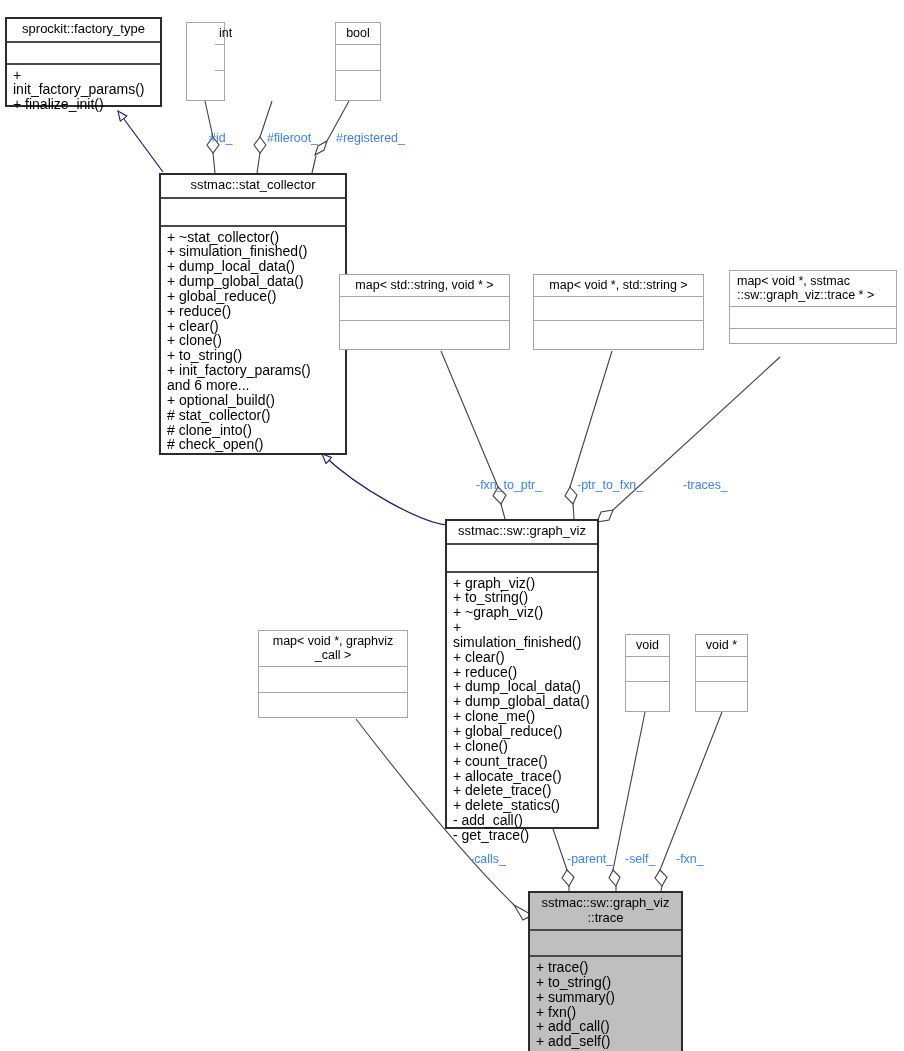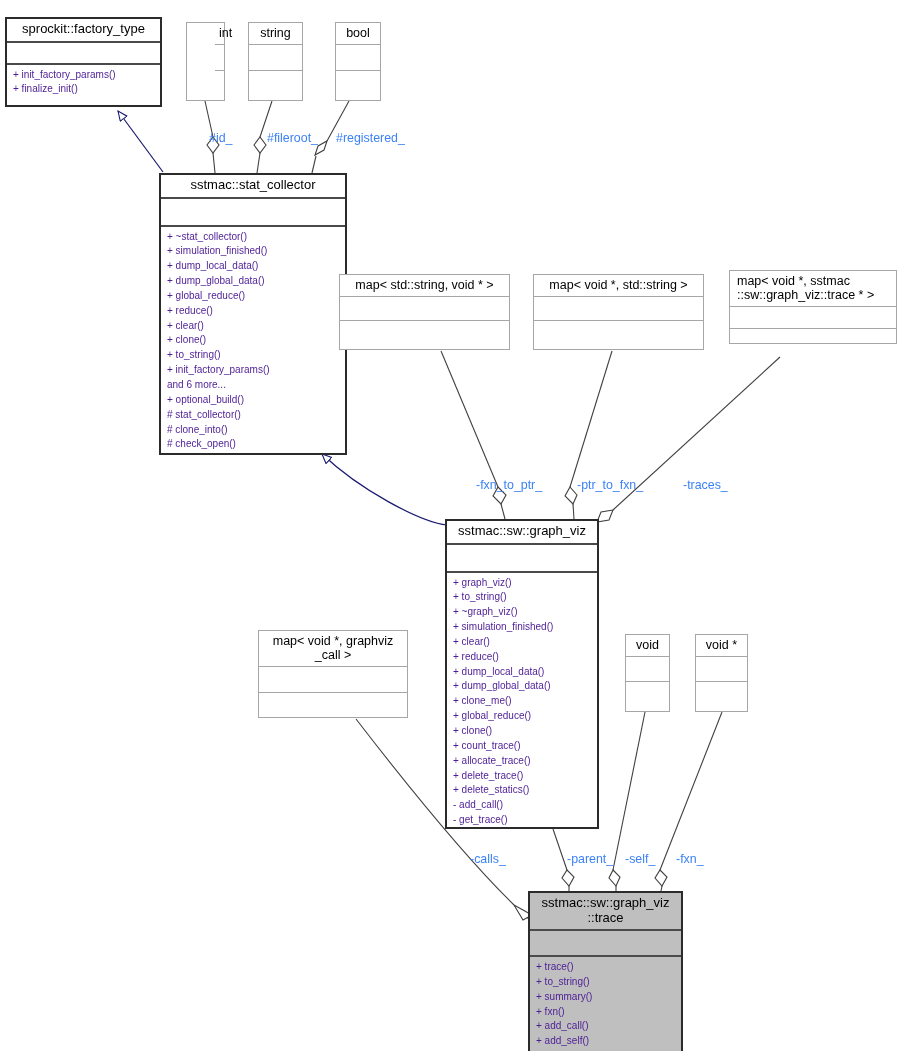--- a/index.html
+++ b/index.html
@@ -51,24 +51,24 @@
     box-sizing: border-box;
     flex: 0 0 auto;
   }
   .uml.thin .attrs  { border-bottom: 1px solid #a6a6a6; }
   .uml.thick .attrs { border-bottom: 2px solid #4a4a4a; }
 
   .uml .ops {
     box-sizing: border-box;
     flex: 1 1 auto;
     padding: 3px 5px 3px 6px;
-    font-size: 10px;
+    font-size: 14px;
     line-height: 14.85px;
     white-space: pre-line;
-    color: #4c1d95;
+    color: #000000;
     border-radius: 14px;
   }
   .uml.thin .ops { padding: 0; }
 
   
   .edge-label {
     position: absolute;
     font-size: 12.4px;
     color: #3b82f6;
     white-space: nowrap;
@@ -154,25 +154,20 @@
     <div class="ops">+ init_factory_params()
 + finalize_init()</div>
   </div>
 
   <div class="uml thin" style="left:186px; top:10px; width:39px; height:79px;padding-left:28px;">
     <div class="title">int</div>
     <div class="attrs" style="height:26px;"></div>
     <div class="ops"></div>
   </div>
 
-  <div class="uml thin" style="left:248px; top:10px; width:55px; height:79px;">
-    <div class="title">string</div>
-    <div class="attrs" style="height:26px;"></div>
-    <div class="ops"></div>
-  </div>
 
   <div class="uml thin" style="left:335px; top:10px; width:46px; height:79px;">
     <div class="title">bool</div>
     <div class="attrs" style="height:26px;"></div>
     <div class="ops"></div>
   </div>
 
   <div class="uml thick" style="left:159px; top:161px; width:188px; height:282px;">
     <div class="title">sstmac::stat_collector</div>
     <div class="attrs" style="height:28px;"></div>

